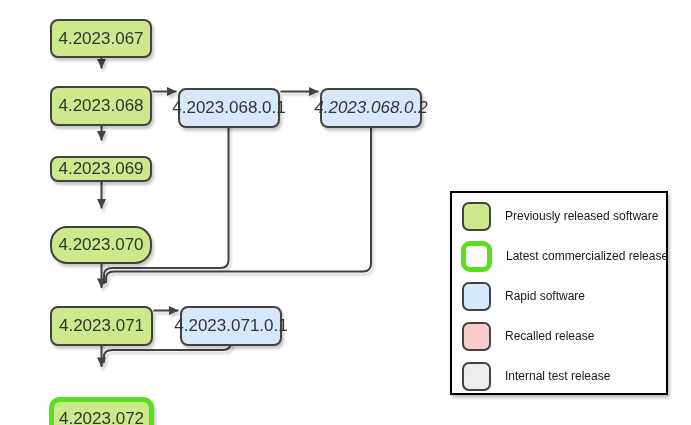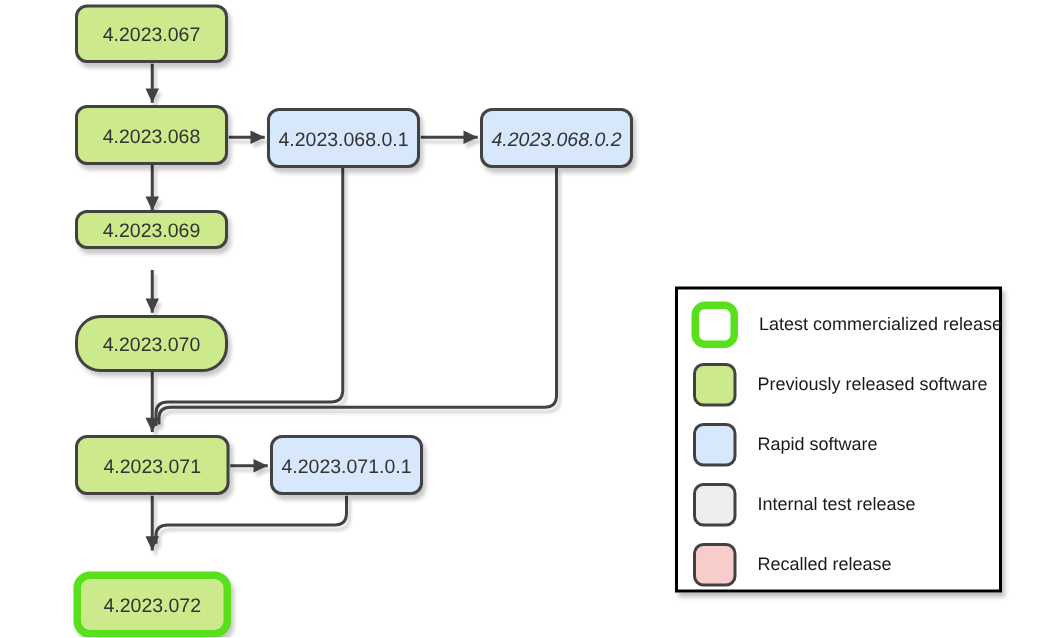--- a/index.html
+++ b/index.html
@@ -14,23 +14,24 @@
     filter:drop-shadow(2px 3px 1px rgba(0,0,0,0.18));
   }
   .edge { stroke:var(--stroke,#424242); stroke-width:2; fill:none; }
   #arrowhead-shape { fill:var(--stroke,#424242); }
 
   
   .node {
     position:absolute; box-sizing:border-box;
     border:2px solid var(--stroke,#424242); border-radius:8px;
     display:flex; align-items:center; justify-content:center;
-    font-size:13px; color:var(--text,#333);
+    font-size:17px; color:var(--text,#333);
     box-shadow:2px 3px 3px rgba(0,0,0,0.22);
     white-space:nowrap;
+    margin-top:16px;
   }
   .node.released { background:var(--released-fill,#cce98b); }
   .node.rapid    { background:var(--rapid-fill,#d8e8fc);text-align:center; }
   .node.latest   {
     background:var(--released-fill,#cce98b);
     border:5px solid var(--latest-border,#58e01c); border-radius:11px;
   }
 
   
   .legend {
@@ -83,34 +84,34 @@
   <div class="node rapid" style="left:178px; top:72px;  width:102px; height:40px;">4.2023.068.0.1</div>
   <div class="node rapid" style="left:320px; top:72px;  width:102px; height:40px;font-style:italic;">4.2023.068.0.2</div>
   <div class="node released" style="left:50px;  top:140px; width:102px; height:26px;">4.2023.069</div>
   <div class="node released" style="left:50px;  top:210px; width:102px; height:38px;border-radius:17px;">4.2023.070</div>
   <div class="node released" style="left:50px;  top:290px; width:103px; height:40px;text-align:right;">4.2023.071</div>
   <div class="node rapid" style="left:180px; top:290px; width:102px; height:40px;">4.2023.071.0.1</div>
   <div class="node latest" style="left:49px;  top:381px; width:105px; height:44px;">4.2023.072</div>
 
   <div class="legend">
     <div class="legend-row">
+      <span class="swatch released"></span>
+      <span class="legend-label">Previously released software</span>
+    </div>
+    <div class="legend-row">
       <span class="swatch latest"></span>
       <span class="legend-label">Latest commercialized release</span>
-    </div>
-    <div class="legend-row">
-      <span class="swatch released"></span>
-      <span class="legend-label">Previously released software</span>
     </div>
     <div class="legend-row">
       <span class="swatch rapid"></span>
       <span class="legend-label">Rapid software</span>
     </div>
     <div class="legend-row">
+      <span class="swatch recalled"></span>
+      <span class="legend-label">Recalled release</span>
+    </div>
+    <div class="legend-row">
       <span class="swatch internal"></span>
       <span class="legend-label">Internal test release</span>
-    </div>
-    <div class="legend-row">
-      <span class="swatch recalled"></span>
-      <span class="legend-label">Recalled release</span>
     </div>
   </div>
 
 </div>
 
 </body></html>

